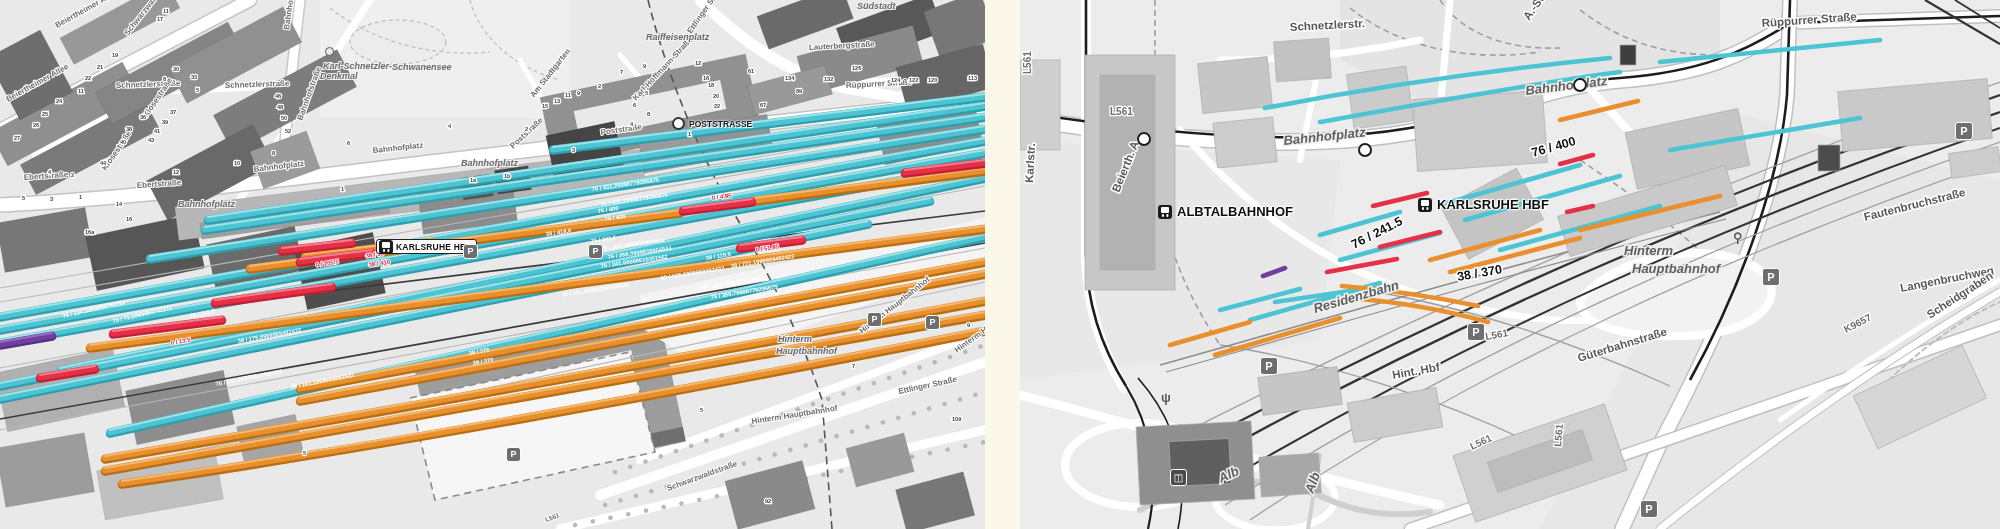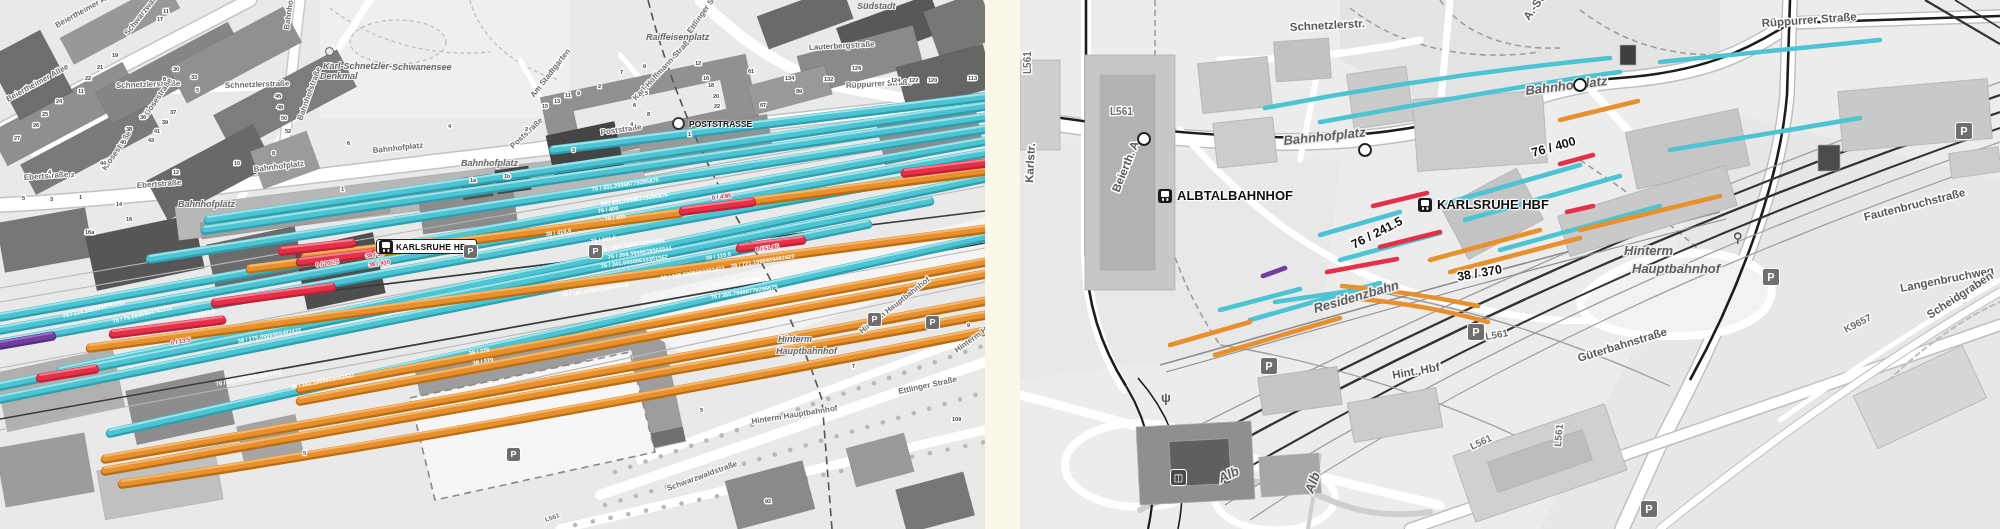--- a/index.html
+++ b/index.html
@@ -559,21 +559,21 @@
           <text x="466" y="340" class="rref" transform="rotate(-10 466 340)">L561</text>
           <text x="452" y="450" class="rref" transform="rotate(-25 452 450)">L561</text>
           <text x="541" y="447" class="rref" transform="rotate(-85 541 447)">L561</text>
           <text x="826" y="333" class="rref" transform="rotate(-27 826 333)">K9657</text>
           <text x="513" y="157" class="rtk" transform="rotate(-16 513 157)">76 / 400</text>
           <text x="334" y="249" class="rtk" transform="rotate(-27 334 249)">76 / 241.5</text>
           <text x="438" y="281" class="rtk" transform="rotate(-10 438 281)">38 / 370</text>
         </g>
     </svg>
     <div id="ovR" class="overlay">
-        <div class="rstation" style="left: 138px; top: 188px;">
+        <div class="rstation" style="left: 138px; top: 204px;">
           <span class="train-icon"></span>
           <span class="r-label">ALBTALBAHNHOF</span>
         </div>
         <div class="rstation" style="left: 398px; top: 197px;">
           <span class="train-icon"></span>
           <span class="r-label">KARLSRUHE HBF</span>
         </div>
         <div class="park" style="left: 742px; top: 268px;">P</div>
         <div class="park" style="left: 240px; top: 357px;">P</div>
         <div class="park" style="left: 447px; top: 323px;">P</div>

